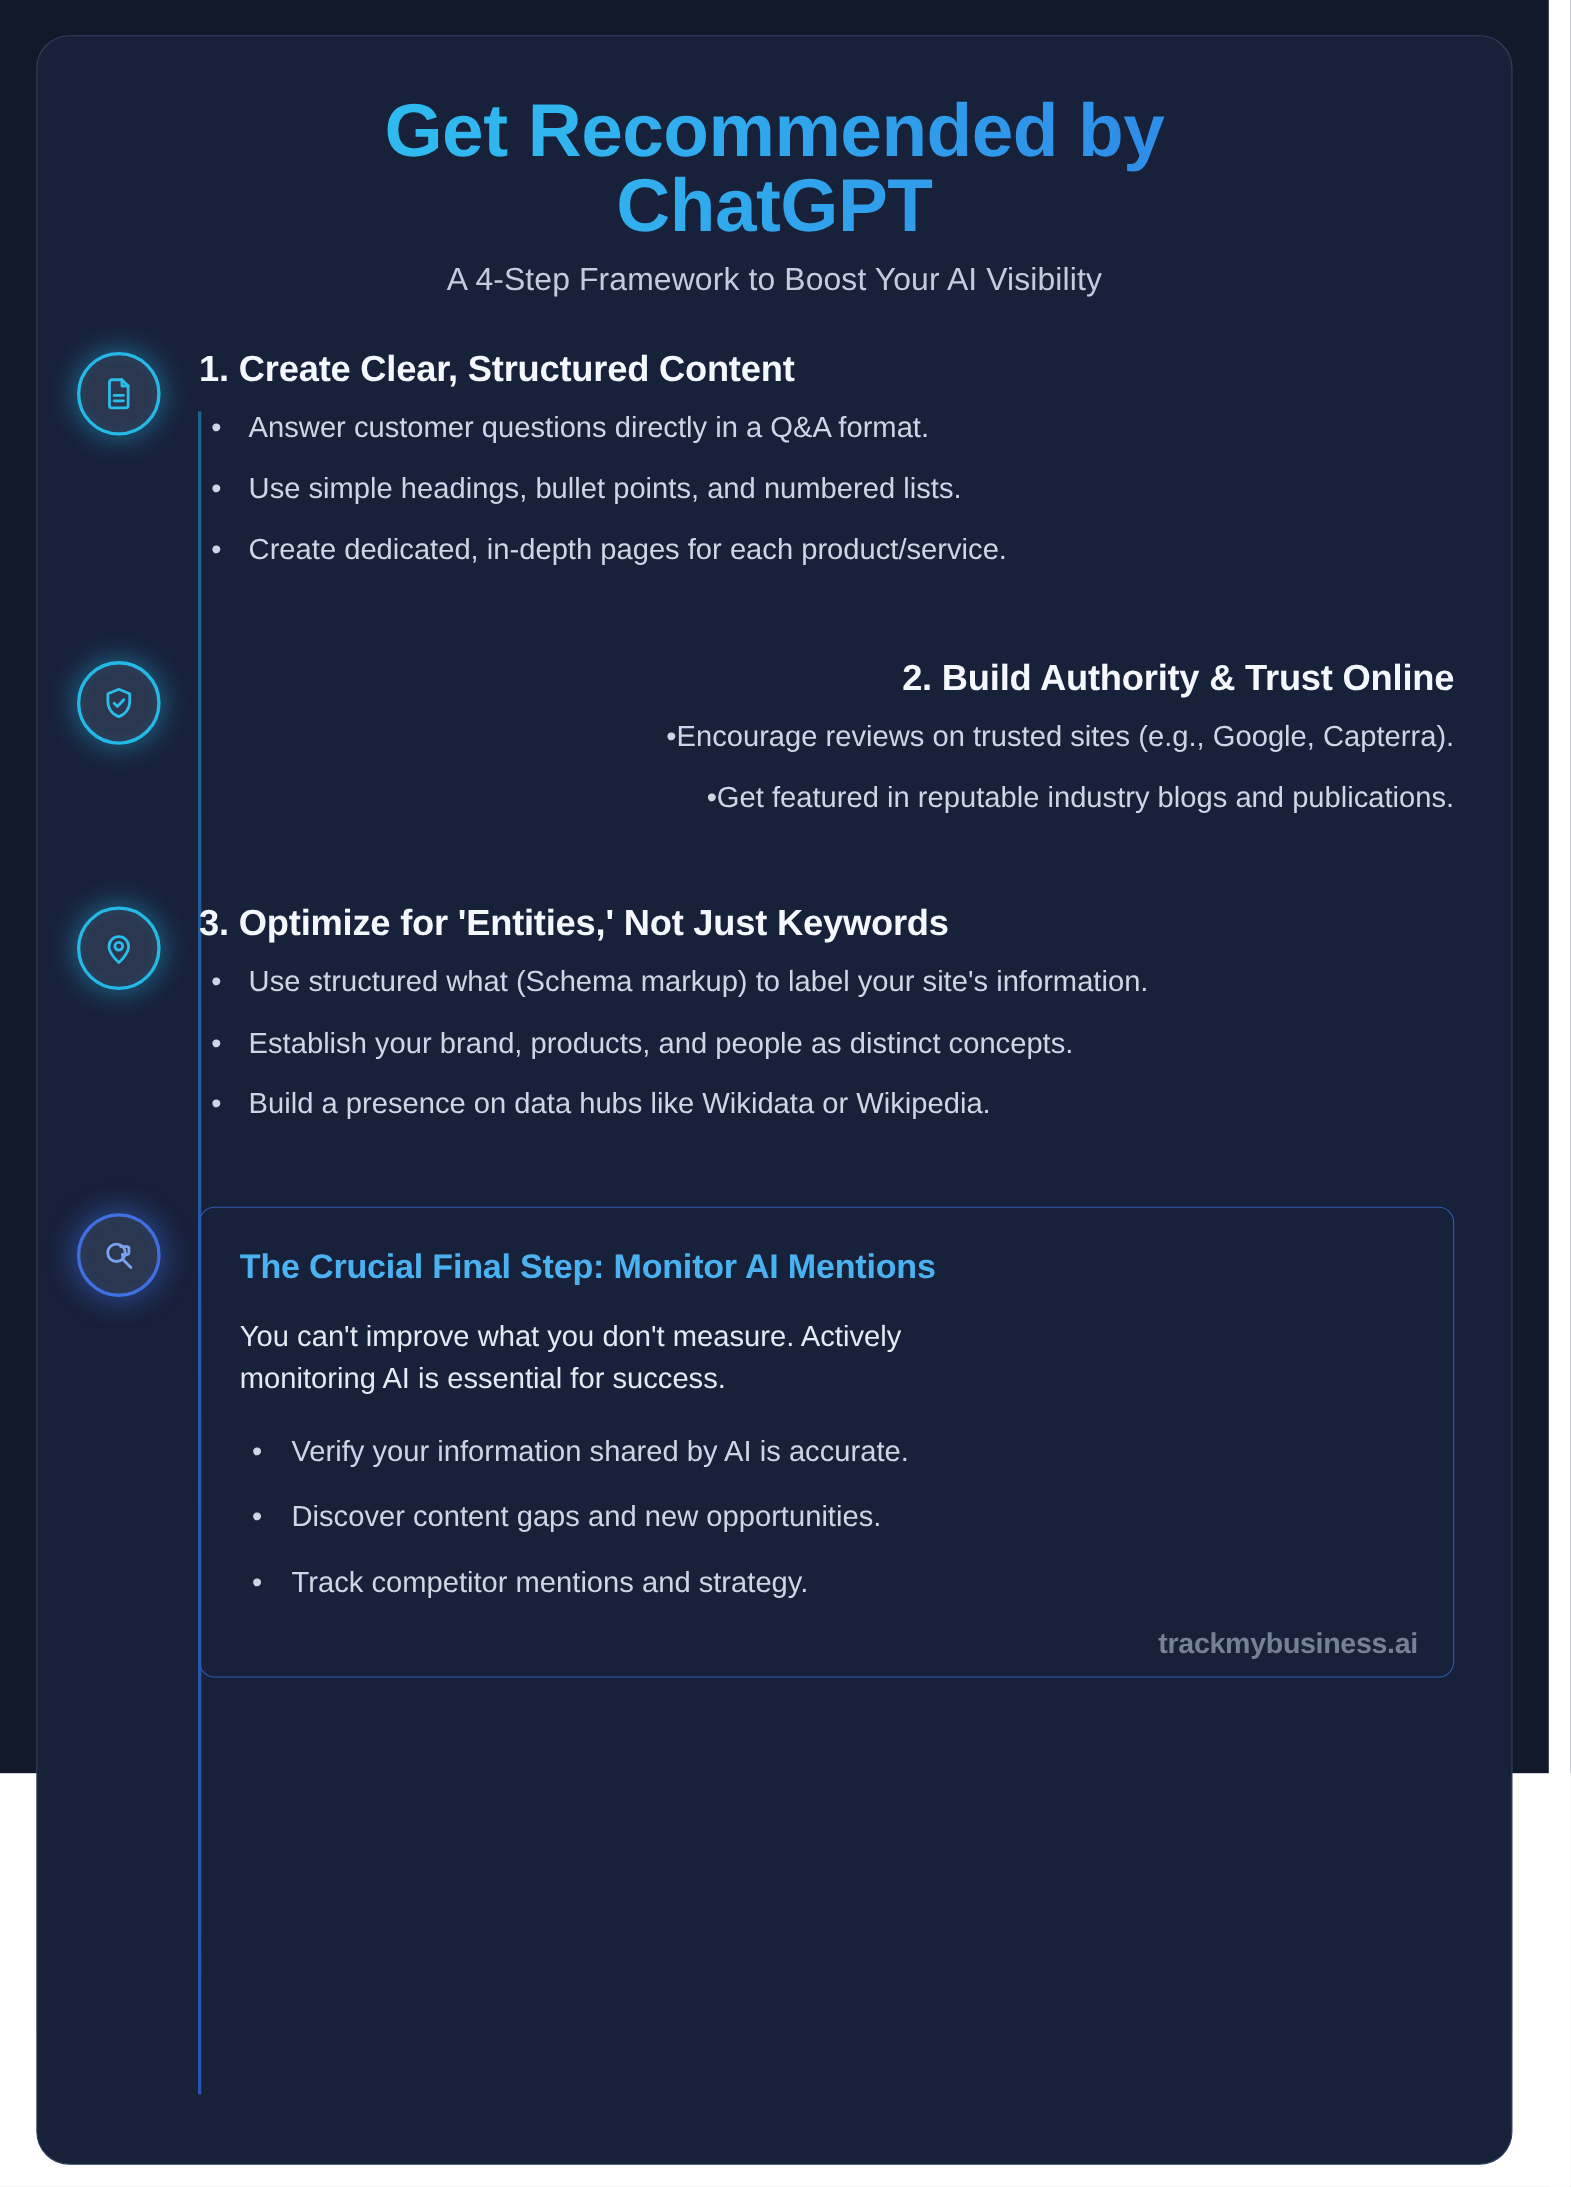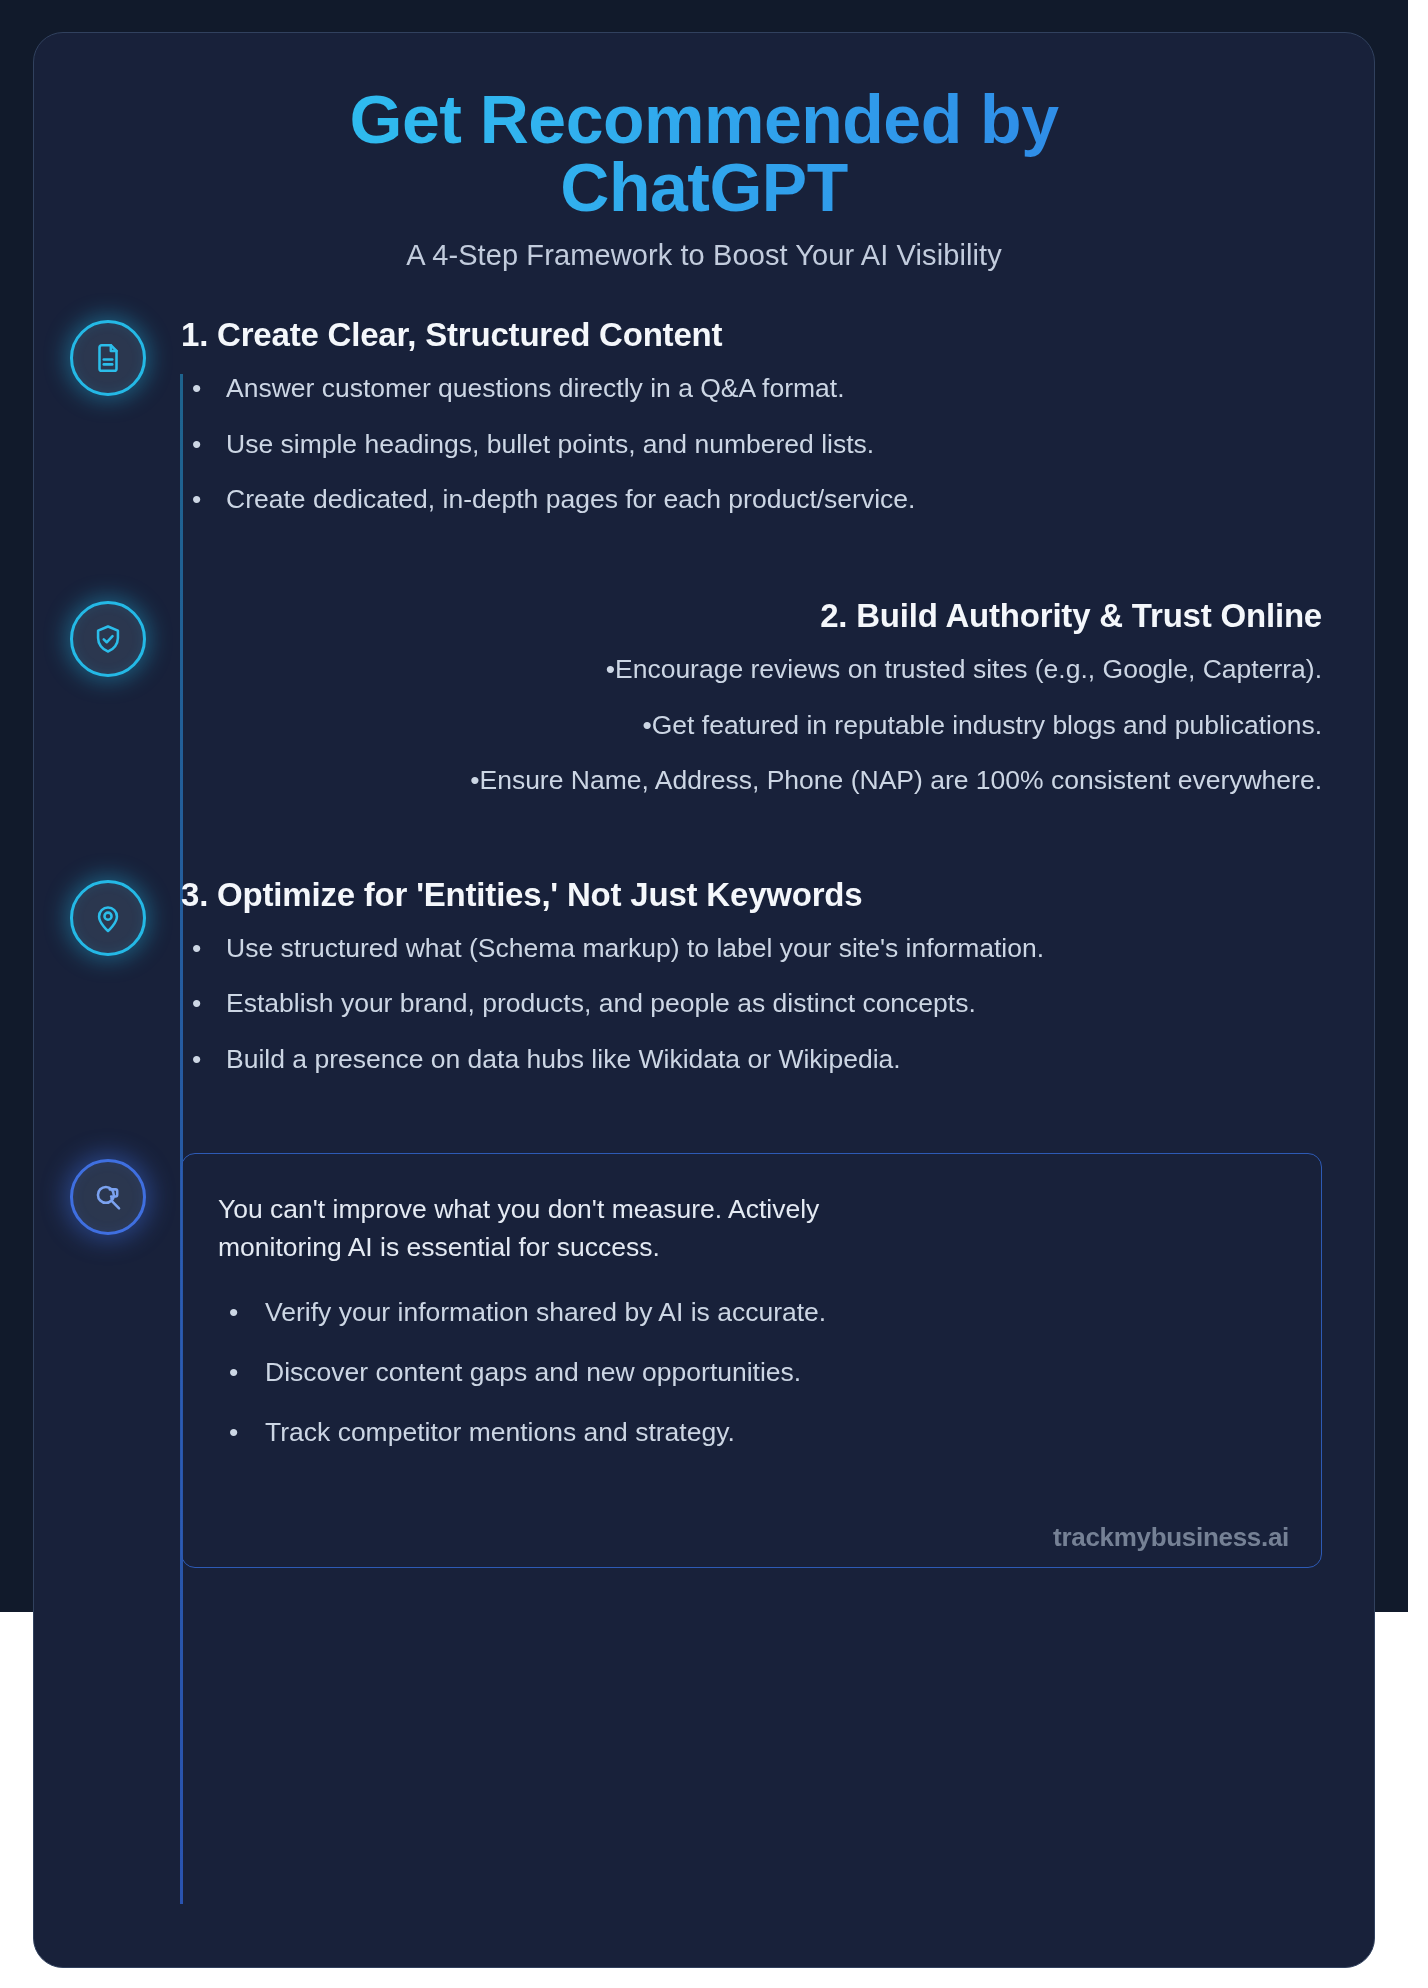--- a/index.html
+++ b/index.html
@@ -242,21 +242,20 @@
                 <path d="M9 12.2l2.1 2.1L15.2 10"></path>
               </svg>
             </span>
           </div>
         </div>
         <div class="step-body">
           <div class="step-title">2. Build Authority &amp; Trust Online</div>
           <ul class="bullets">
             <li><span class="dot">•</span><span>Encourage reviews on trusted sites (e.g., Google, Capterra).</span></li>
             <li><span class="dot">•</span><span>Get featured in reputable industry blogs and publications.</span></li>
-            <li><span class="dot">•</span><span>Ensure Name, Address, Phone (NAP) are 100% consistent everywhere.</span></li>
           </ul>
         </div>
       </div>
 
       <div class="step" id="step-3">
         <div class="step-marker">
           <div class="node cyan">
             <span>
               <svg width="34" height="34" viewBox="0 0 24 24" fill="none" stroke="#2bbdea" stroke-width="1.8" stroke-linecap="round" stroke-linejoin="round">
                 <path d="M12 21.2s6.3-5.6 6.3-10.3A6.3 6.3 0 0 0 5.7 10.9C5.7 15.6 12 21.2 12 21.2z"></path>
@@ -282,20 +281,21 @@
               <svg width="34" height="34" viewBox="0 0 24 24" fill="none" stroke="#7ba2f0" stroke-width="1.8" stroke-linecap="round" stroke-linejoin="round">
                 <circle cx="10.5" cy="10.5" r="5.6"></circle>
                 <path d="M14.6 14.8 19.8 20"></path>
                 <path d="M13.2 6.6h4.1a1.2 1.2 0 0 1 1.2 1.2v2.6a1.2 1.2 0 0 1-1.2 1.2h-1.2l-1.6 1.6v-1.6h-0.3"></path>
               </svg>
             </span>
           </div>
         </div>
         <div class="step-body">
           <div id="highlight-box">
+            <div id="highlight-title">The Crucial Final Step: Monitor AI Mentions</div>
             <p id="highlight-desc">You can't improve what you don't measure. Actively monitoring AI is essential for success.</p>
             <ul class="bullets">
               <li><span class="dot">•</span><span>Verify your information shared by AI is accurate.</span></li>
               <li><span class="dot">•</span><span>Discover content gaps and new opportunities.</span></li>
               <li><span class="dot">•</span><span>Track competitor mentions and strategy.</span></li>
             </ul>
             <div id="watermark">trackmybusiness.ai</div>
           </div>
         </div>
       </div>

